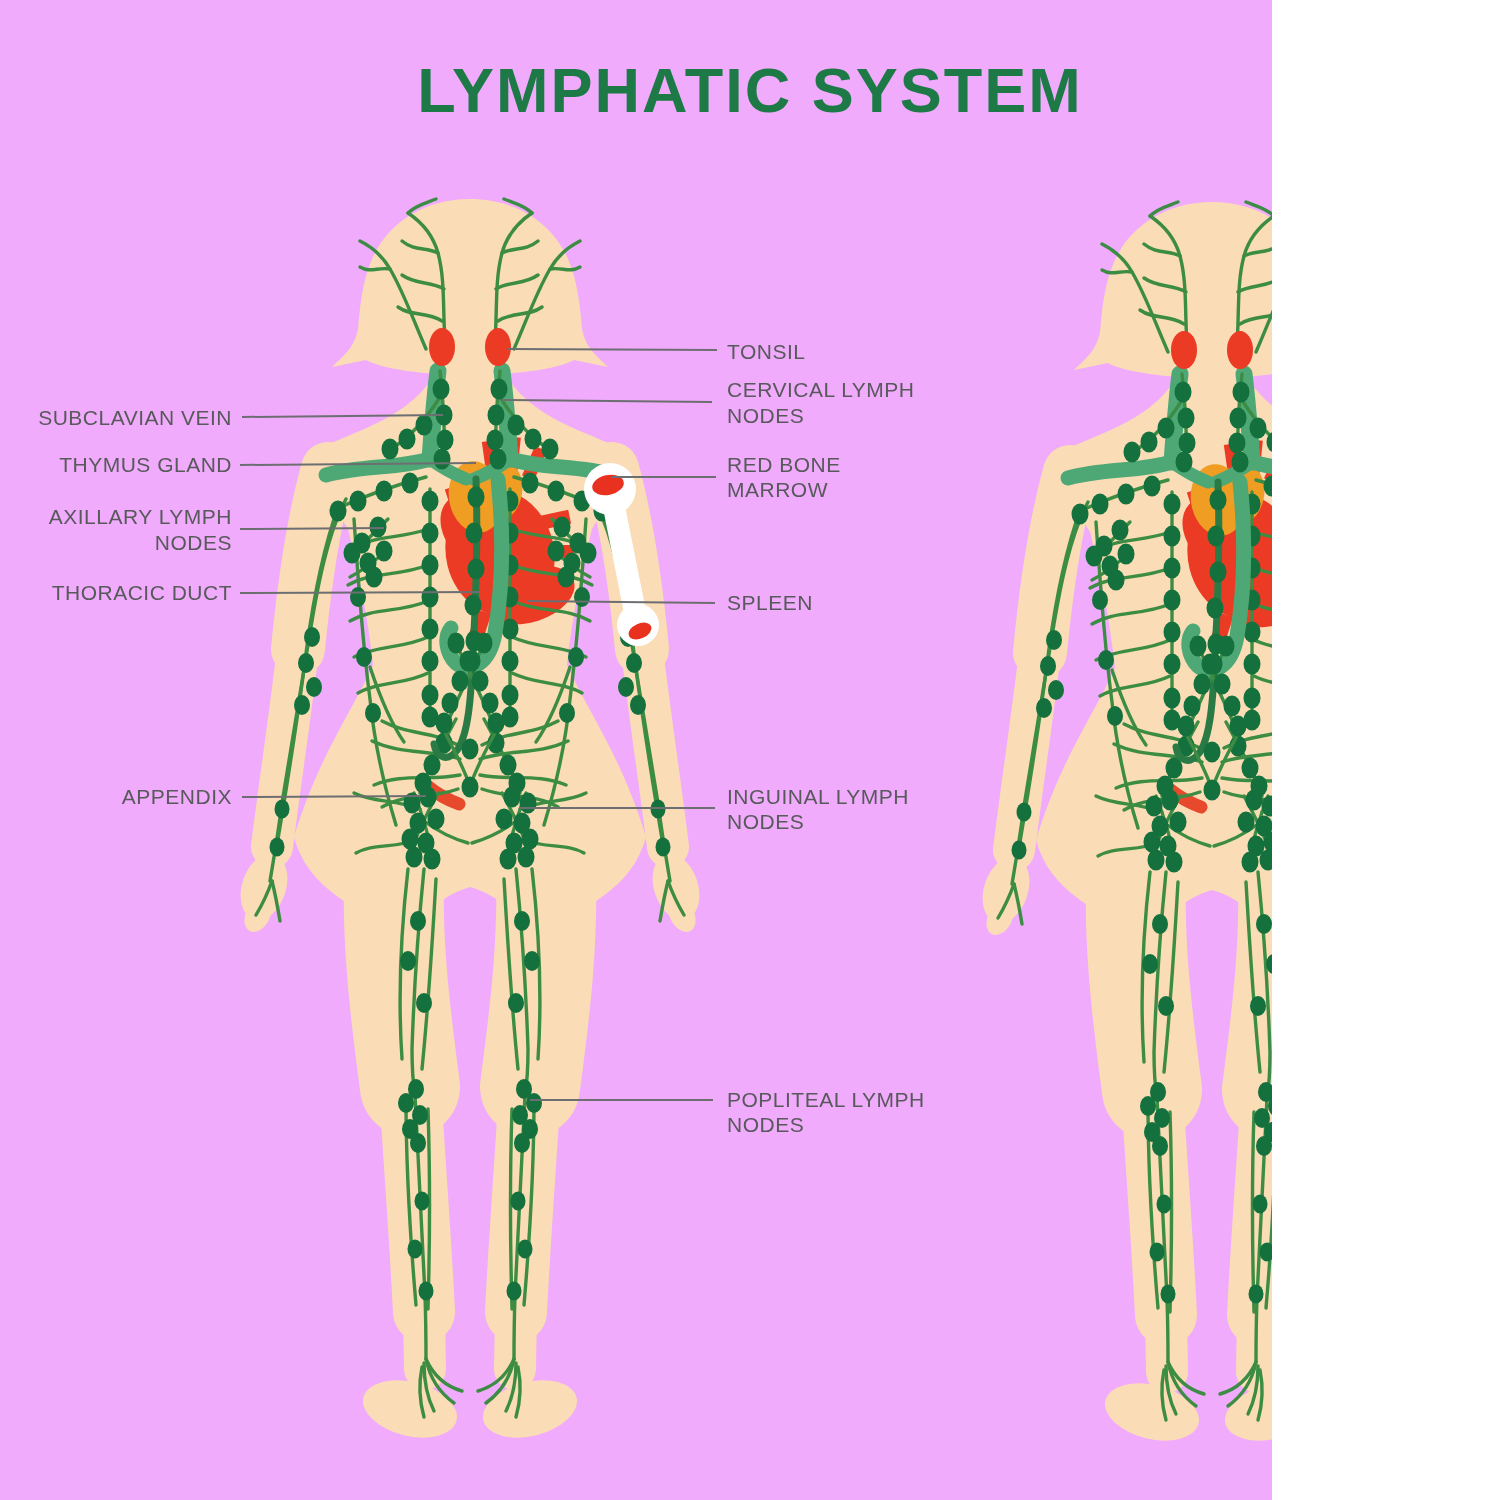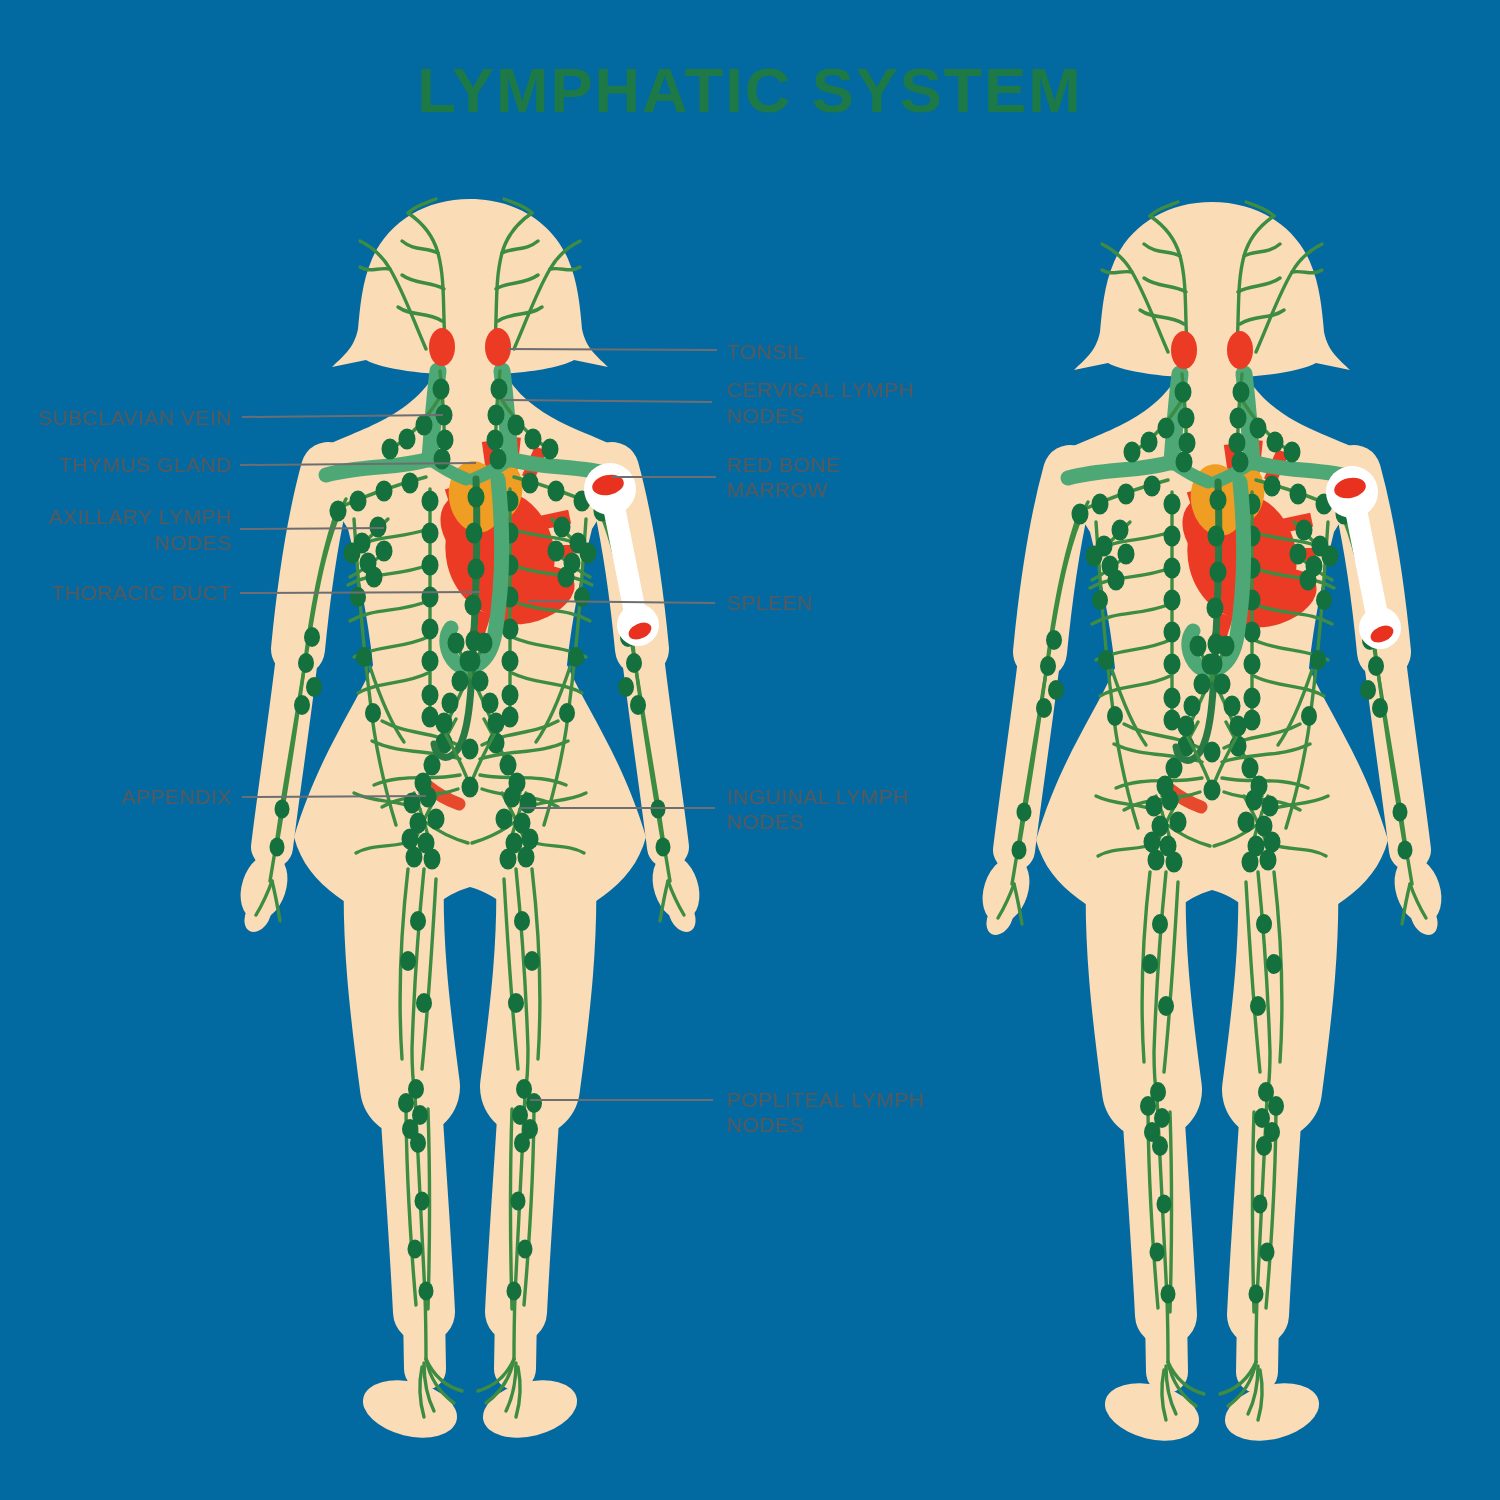--- a/index.html
+++ b/index.html
@@ -1,16 +1,16 @@
 <!DOCTYPE html>
 <html><head>
 <meta charset="utf-8">
 <style>
   html,body{margin:0;padding:0;background:#ffffff;}
-  .stage{width:1500px;height:1500px;position:relative;background:#0369a1;overflow:hidden;}
+  .stage{width:1272px;height:1500px;position:relative;background:#f0abfc;overflow:hidden;}
   svg{display:block;}
   text{font-family:"Liberation Sans","DejaVu Sans",sans-serif;}
   .title-text{fill:#1d7a46;font-size:63px;font-weight:bold;letter-spacing:2px;}
   .lbl{fill:#58595b;font-size:21px;letter-spacing:0.5px;}
   .lead{stroke:#6d6e71;stroke-width:2;fill:none;}
   .skf{fill:#fadcb6;stroke:none;}
   .sk{stroke:#fadcb6;fill:none;stroke-linecap:round;}
   .v{stroke:#3c8c44;stroke-width:3.4;fill:none;stroke-linecap:round;}
   .duct{stroke:#4ea876;fill:none;stroke-linecap:round;}
   .tduct{stroke:#2a7a45;stroke-width:7;fill:none;stroke-linecap:round;}

